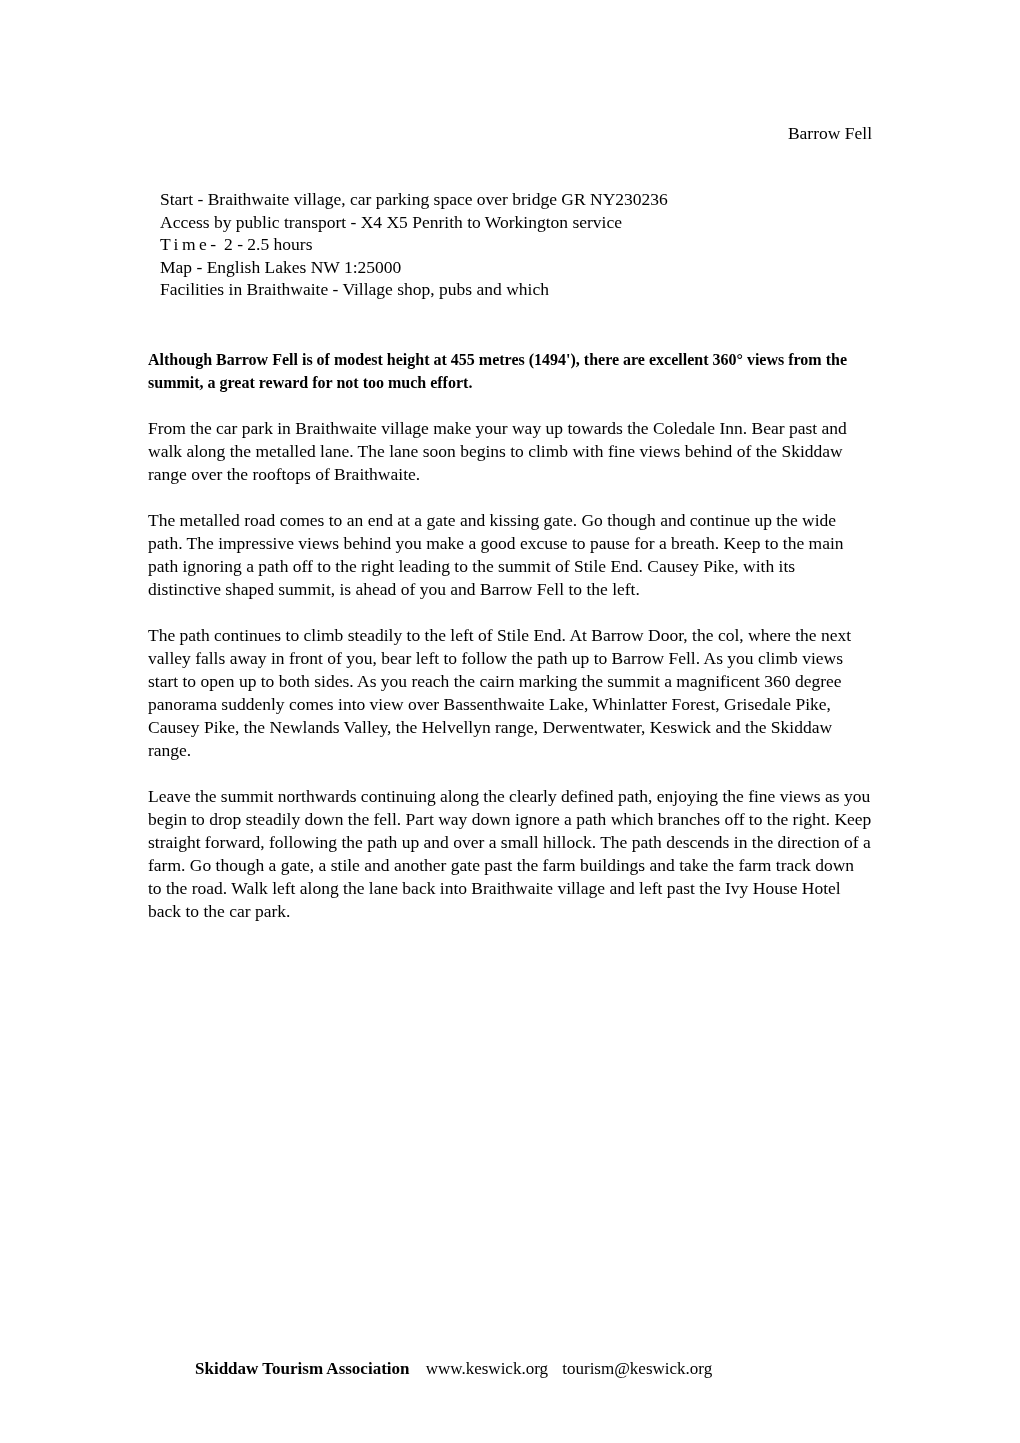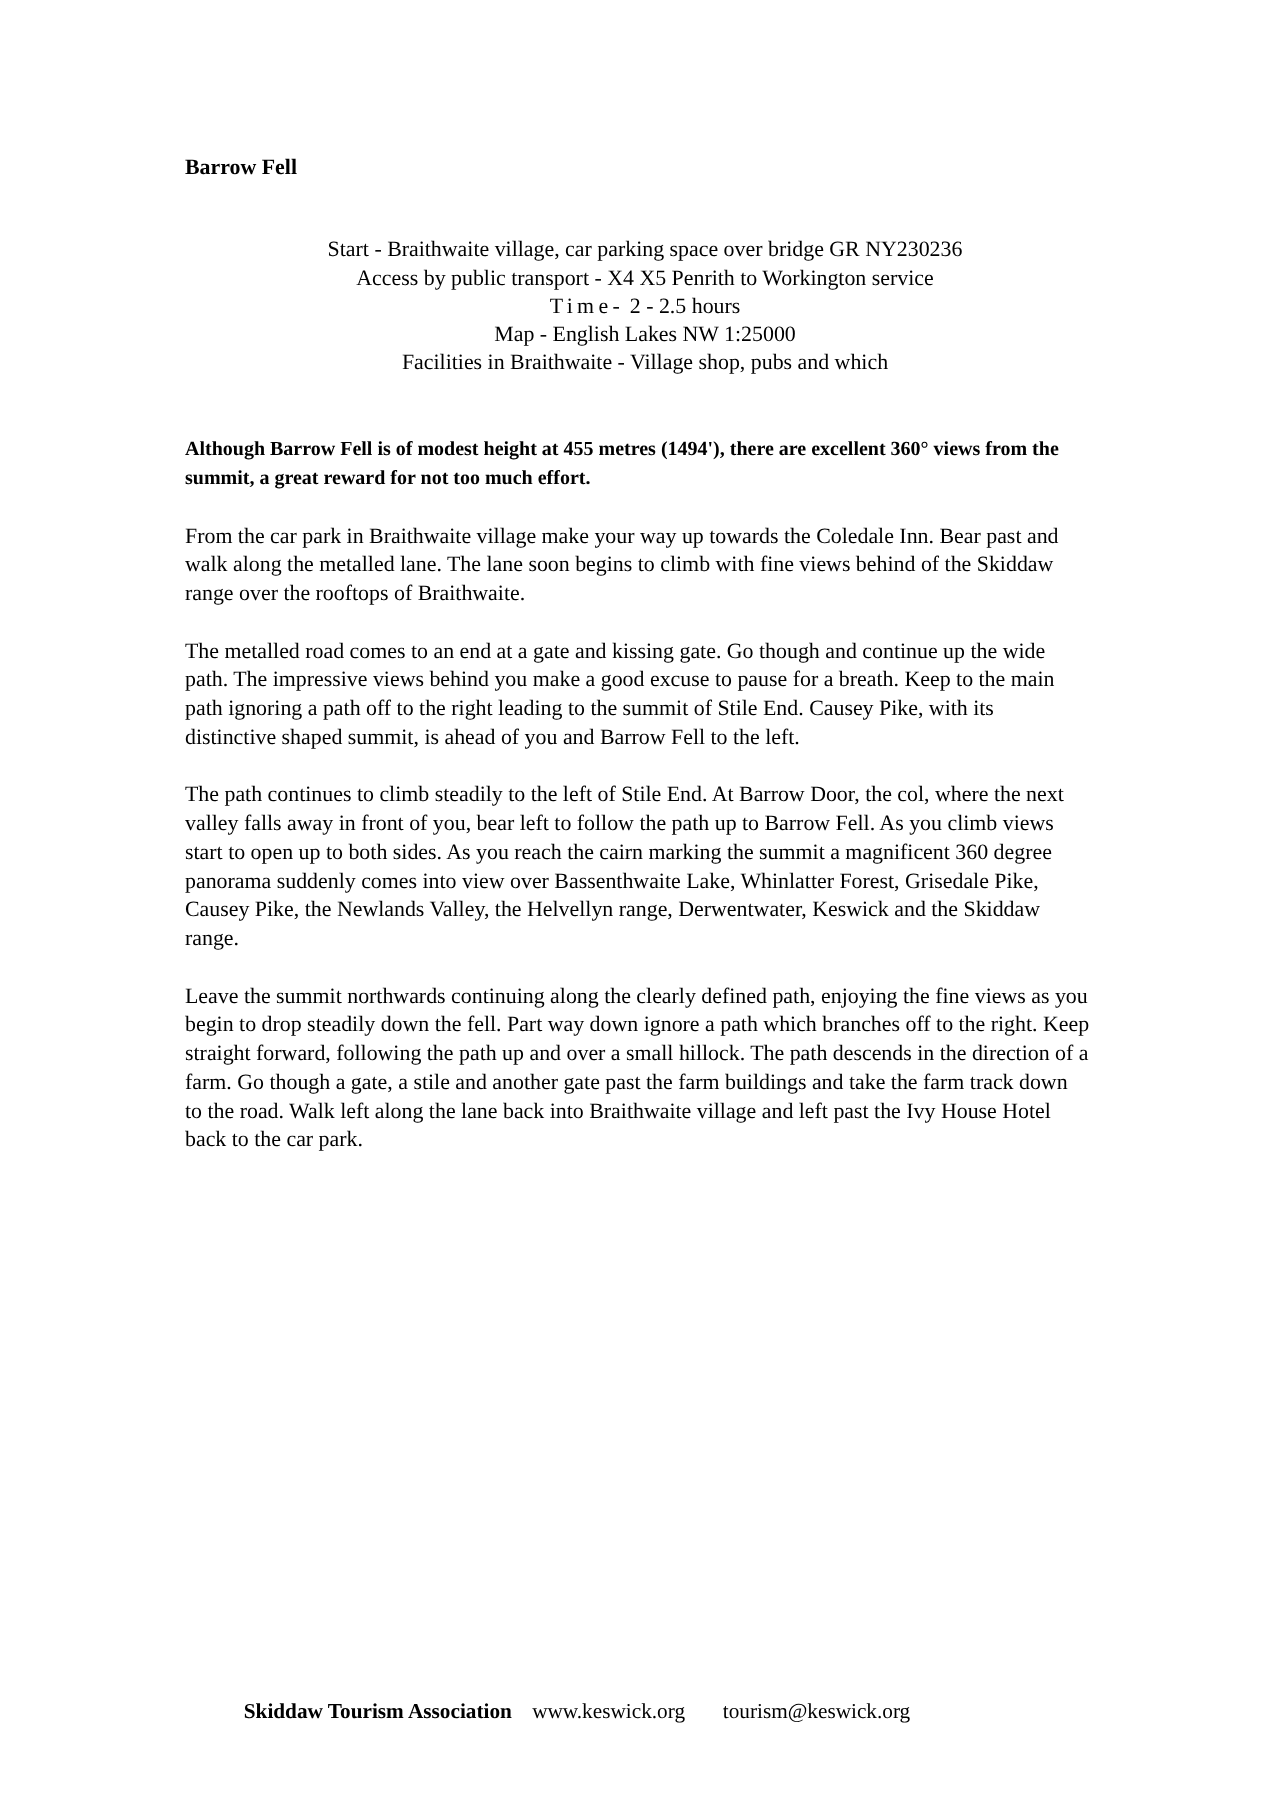--- a/index.html
+++ b/index.html
@@ -18,30 +18,30 @@
   .page {
     position: absolute;
     top: 0;
     left: 0;
     width: 1020px;
     height: 1443px;
     box-sizing: border-box;
     padding: 122px 148px 0 148px;
   }
   .doc-title {
-    font-weight: bold;
+    font-weight: normal;
     font-size: 17.5px;
     line-height: 22px;
     margin: 0 0 44px 0;
+    text-align: right;
   }
   .info-block {
     font-size: 17.5px;
     line-height: 22.5px;
     margin: 0 0 0 12px;
-    text-align: center;
   }
   .info-line {
     white-space: nowrap;
   }
   .spaced {
     letter-spacing: 3.5px;
   }
   .intro {
     font-weight: bold;
     font-size: 16px;
@@ -63,21 +63,21 @@
     line-height: 21px;
     white-space: nowrap;
   }
   .footer .org {
     font-weight: bold;
   }
   .footer .site {
     margin-left: 12px;
   }
   .footer .email {
-    margin-left: 26px;
+    margin-left: 10px;
   }
 </style>
 </head>
 <body>
 
 <div class="page">
 
   <h1 class="doc-title">Barrow Fell</h1>
 
   <div class="info-block">

